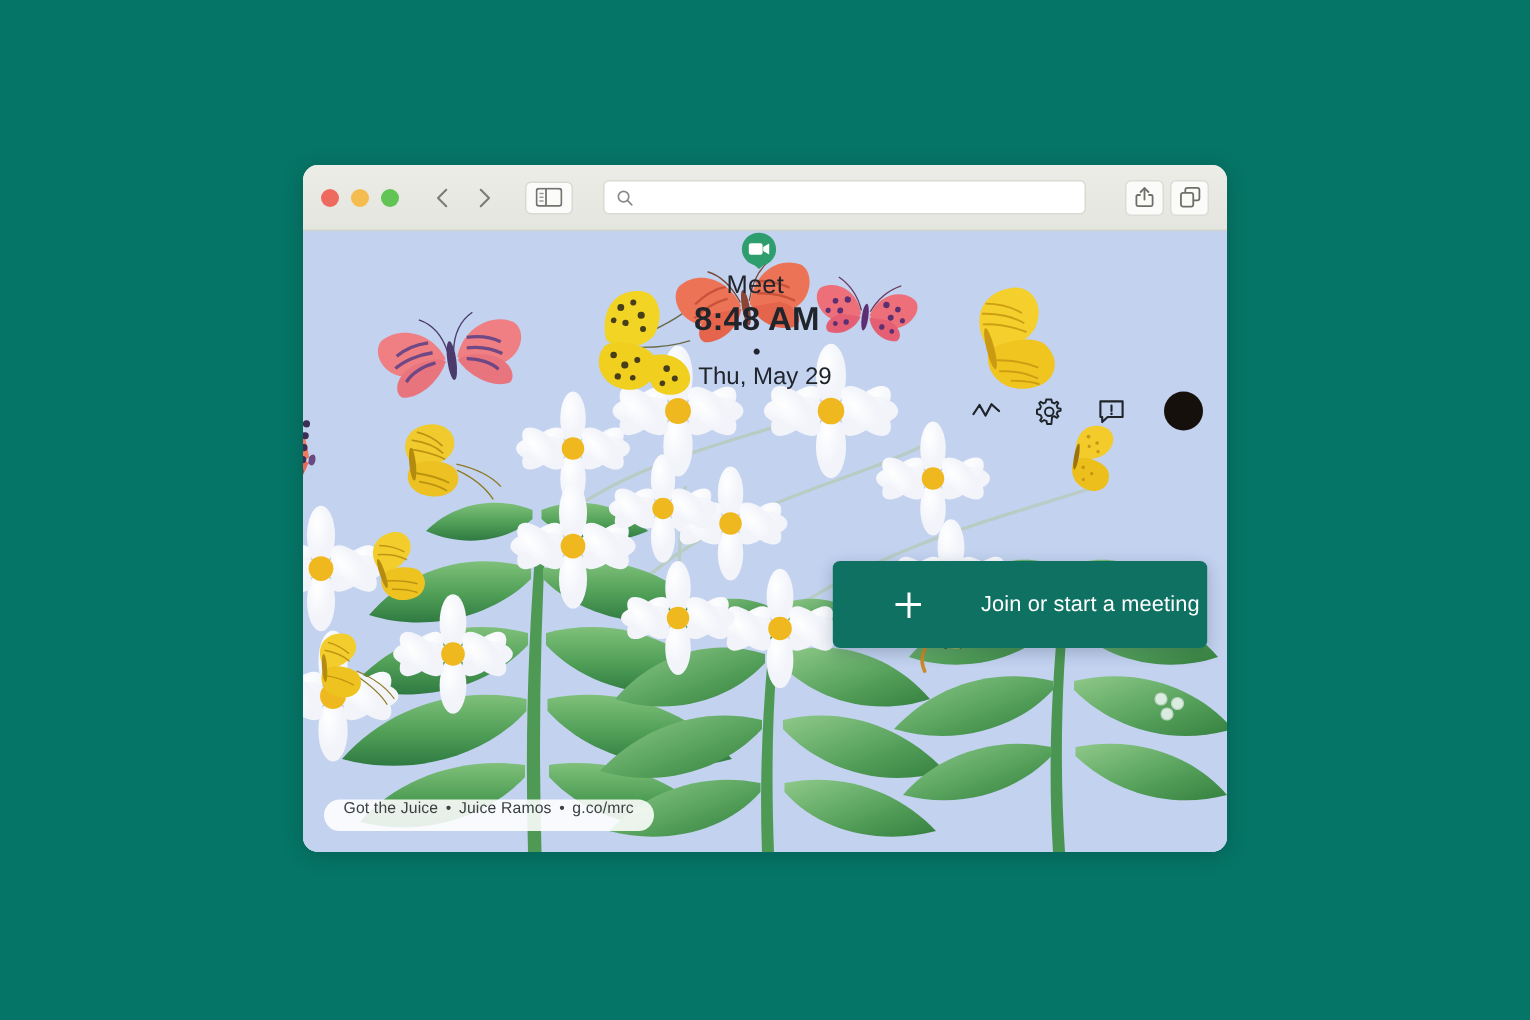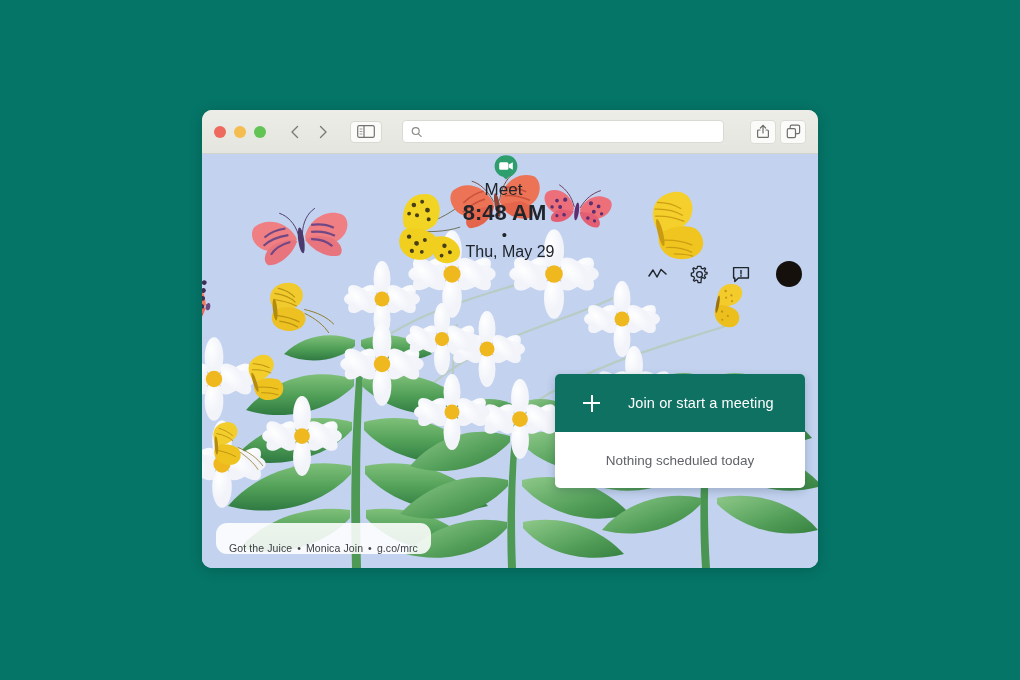--- a/index.html
+++ b/index.html
@@ -128,22 +128,22 @@
     width: 250px;
     border-radius: 5px;
     overflow: hidden;
     box-shadow: 0 3px 10px rgba(20,40,60,.22);
     z-index: 18;
   }
   .joinbtn {
     background: #0f7162;
     height: 58px;
     display: flex; align-items: center;
-    padding-left: 28px;
-    gap: 28px;
+    padding-left: 42px;
+    gap: 40px;
     border: none; width: 100%;
     cursor: pointer;
   }
   .plus { width: 17px; height: 17px; position: relative; flex: 0 0 auto; }
   .plus::before, .plus::after {
     content: ""; position: absolute; background: #fff;
   }
   .plus::before { left: 0; right: 0; top: 7.5px; height: 2px; }
   .plus::after { top: 0; bottom: 0; left: 7.5px; width: 2px; }
   .joinlabel {
@@ -154,24 +154,24 @@
     background: #ffffff;
     height: 56px;
     display: flex; align-items: center; justify-content: center;
   }
   .schedtext { color: #5f6368; font-size: 13.5px; }
 
   
   .attrib {
     position: absolute;
     left: 14px; bottom: 14px;
-    height: 31px;
+    height: 21px;
     background: rgba(255,255,255,.88);
     border-radius: 11px;
-    display: flex; align-items: flex-end;
+    display: flex; align-items: flex-start;
     padding: 0 13px;
     font-size: 10.5px; color: #3c4043;
     letter-spacing: .1px;
     z-index: 15;
     white-space: nowrap;
   }
   .attrib .sep { margin: 0 5px; }
 </style>
 </head>
 <body>
@@ -716,27 +716,24 @@
         </div>
         <div class="avatar"></div>
       </div>
     </div>
 
     <div class="joincard">
       <button class="joinbtn">
         <span class="plus"></span>
         <span class="joinlabel">Join or start a meeting</span>
       </button>
-      <div class="schedcard">
-        <span class="schedtext">Nothing scheduled today</span>
-      </div>
     </div>
 
     <div class="attrib">
       <span>Got the Juice</span>
       <span class="sep">•</span>
-      <span>Monica Join</span>
+      <span>Juice Ramos</span>
       <span class="sep">•</span>
       <span>g.co/mrc</span>
     </div>
 
   </div>
 </div>
 
 </body></html>

